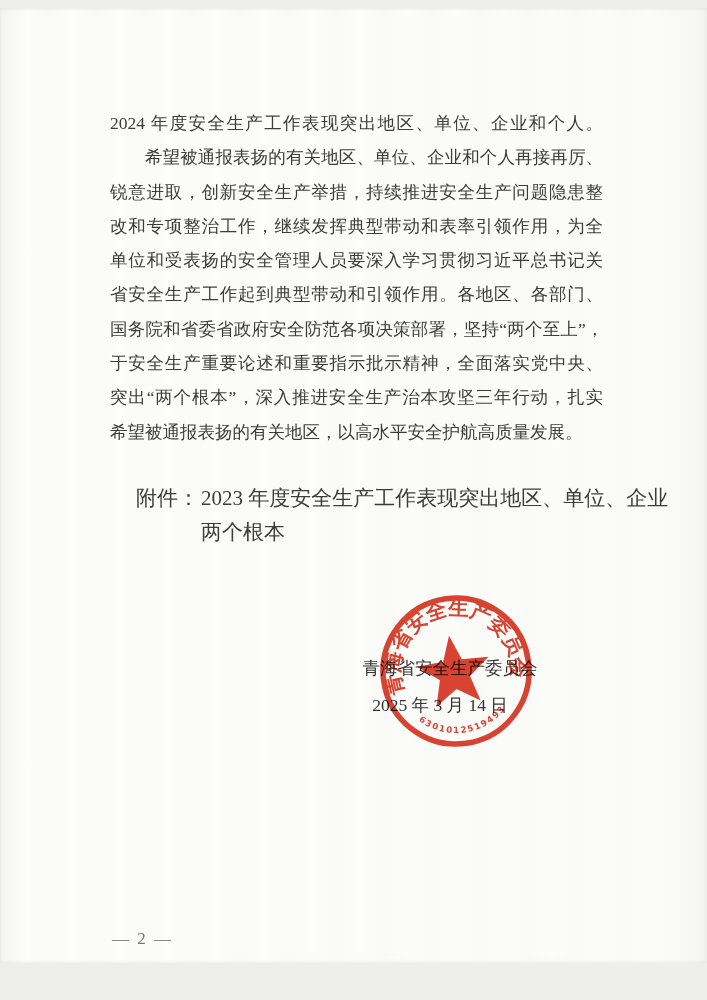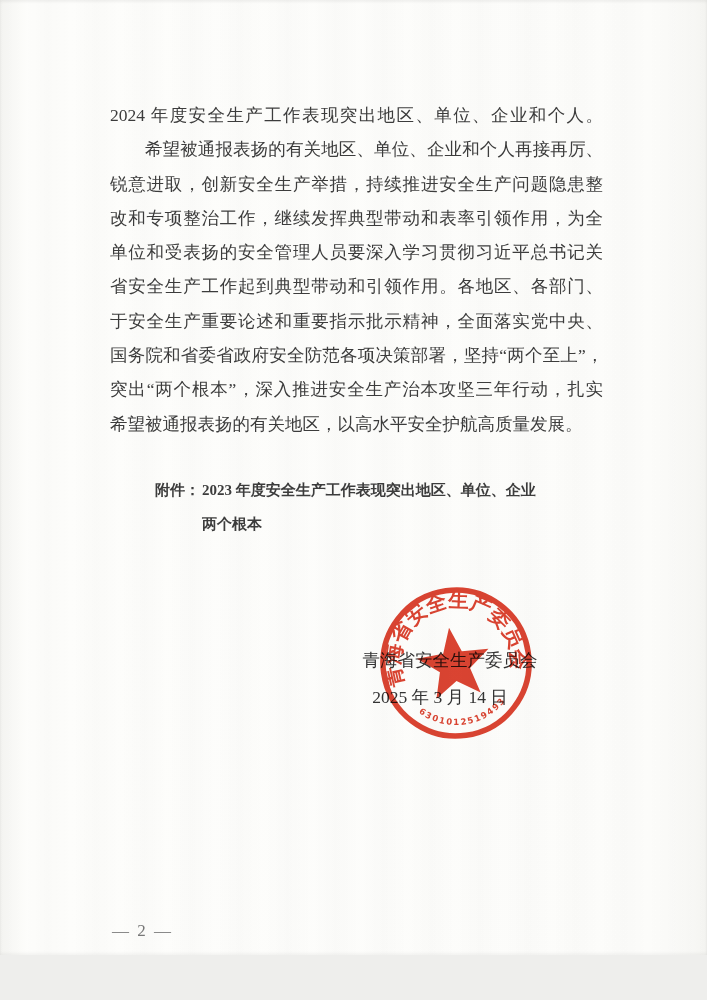--- a/index.html
+++ b/index.html
@@ -5,21 +5,21 @@
   html, body {
     margin: 0;
     padding: 0;
     background: #eeeeec;
     font-family: "Liberation Serif", "DejaVu Serif", serif;
   }
   .page {
     position: relative;
     width: 707px;
     height: 955px;
-    margin: 0 auto;
+    margin: 8px auto;
     background:
       repeating-linear-gradient(90deg,
         rgba(0,0,0,0.012) 0px, rgba(255,255,255,0) 24px,
         rgba(0,0,0,0.012) 48px),
       linear-gradient(90deg, #f6f6f3 0%, #fdfdfb 4%, #fcfcfa 95%, #f4f4f1 100%);
     box-shadow: inset 0 2px 3px rgba(0,0,0,0.05), inset 0 -2px 3px rgba(0,0,0,0.04);
     overflow: hidden;
     color: #3a3a3a;
   }
 
@@ -41,27 +41,26 @@
   .bodyline.indent { text-indent: 2em; }
   .bodyline.lastline {
     text-align-last: left;
     white-space: normal;
   }
   .bodyline.tight { letter-spacing: -0.5px; }
 
   
   .attachment {
     position: absolute;
-    left: 155px;
+    left: 136px;
     top: 473px;
-    font-size: 15px;
+    font-size: 21px;
     line-height: 34.3px;
     color: #3c3c3c;
     display: flex;
-    font-weight: bold;
   }
   .attach-label { white-space: nowrap; }
   .attach-body { padding-left: 2px; }
 
   
   .sig-org {
     position: absolute;
     left: 330px;
     top: 646px;
     width: 240px;
@@ -110,22 +109,22 @@
 
 <div class="page">
 
   <div class="textblock">
     <div class="bodyline">2024 年度安全生产工作表现突出地区、单位、企业和个人。</div>
     <div class="bodyline indent">希望被通报表扬的有关地区、单位、企业和个人再接再厉、</div>
     <div class="bodyline">锐意进取，创新安全生产举措，持续推进安全生产问题隐患整</div>
     <div class="bodyline">改和专项整治工作，继续发挥典型带动和表率引领作用，为全</div>
     <div class="bodyline">单位和受表扬的安全管理人员要深入学习贯彻习近平总书记关</div>
     <div class="bodyline">省安全生产工作起到典型带动和引领作用。各地区、各部门、</div>
+    <div class="bodyline tight">国务院和省委省政府安全防范各项决策部署，坚持“两个至上”，</div>
     <div class="bodyline">于安全生产重要论述和重要指示批示精神，全面落实党中央、</div>
-    <div class="bodyline tight">国务院和省委省政府安全防范各项决策部署，坚持“两个至上”，</div>
     <div class="bodyline">突出“两个根本”，深入推进安全生产治本攻坚三年行动，扎实</div>
     <div class="bodyline lastline">希望被通报表扬的有关地区，以高水平安全护航高质量发展。</div>
   </div>
 
   <div class="attachment">
     <div class="attach-label">附件：</div>
     <div class="attach-body">
       <div>2023 年度安全生产工作表现突出地区、单位、企业</div>
       <div>两个根本</div>
     </div>

